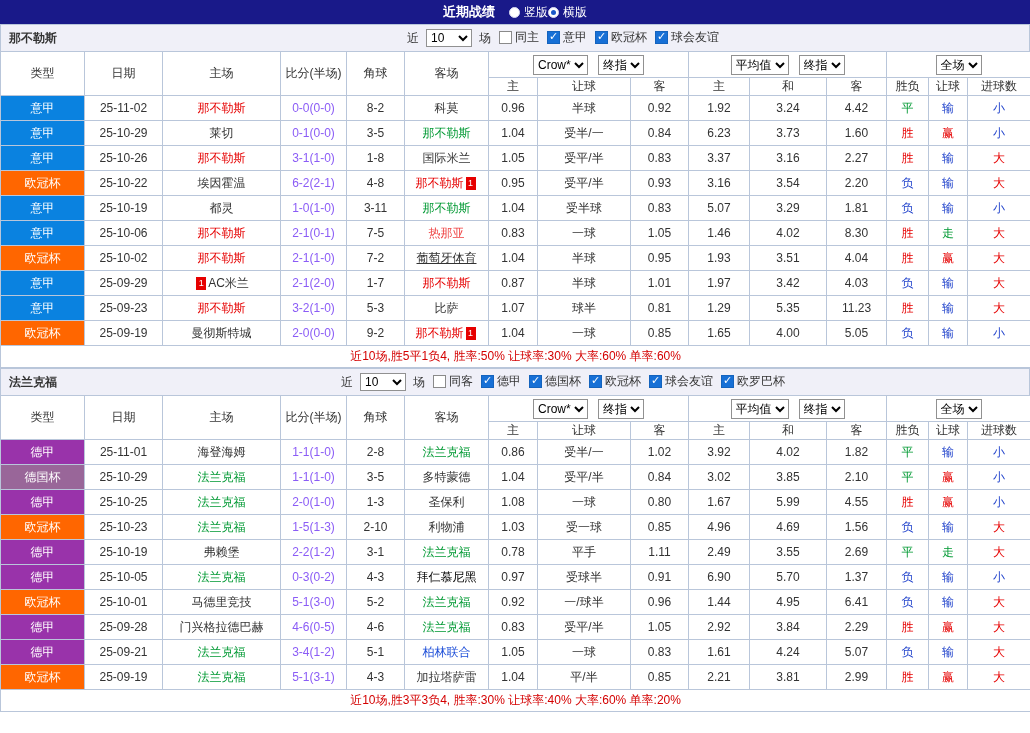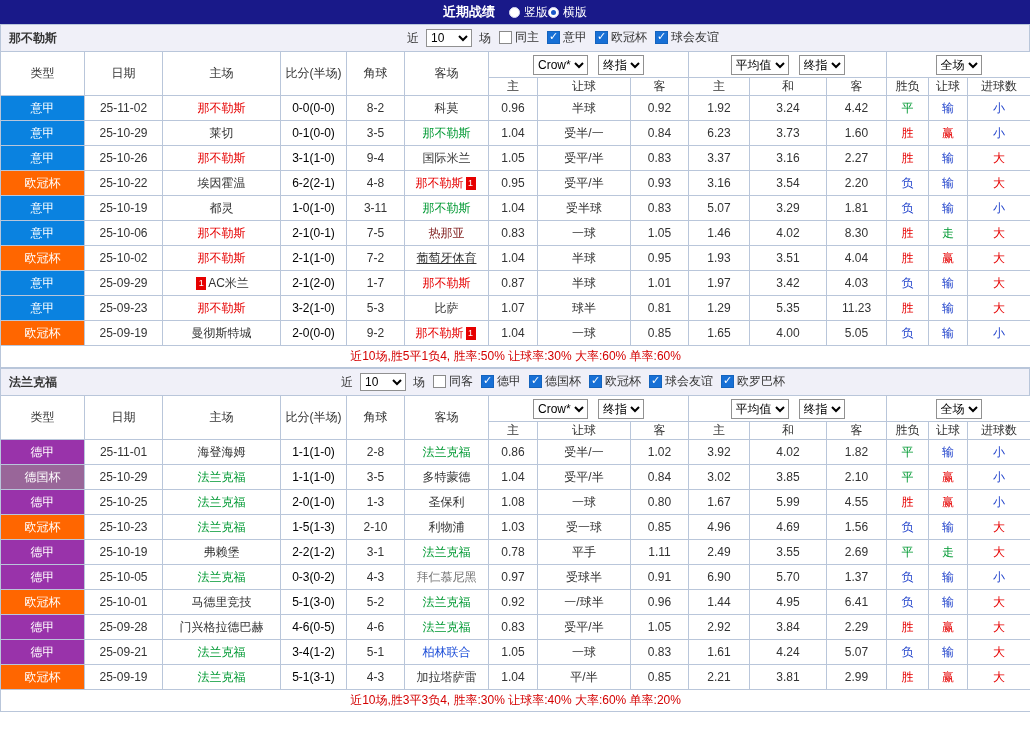--- a/index.html
+++ b/index.html
@@ -63,21 +63,21 @@
     text-align: center;
     padding: 0;
     white-space: nowrap;
     overflow: hidden;
   }
   thead th { font-weight: normal; background: #fff; color: #333; }
   .dd-row th { height: 26px; }
   .sub-row th { height: 18px; }
   tbody td { height: 25px; background: #fff; }
   td.league { color: #fff; }
-  td.score { color: #000000; }
+  td.score { color: #8b5cf6; }
   tfoot td { height: 22px; color: #d40000; background: #fff; }
   select {
     font-family: inherit; font-size: 12px; height: 20px;
     margin: 0 5px; border: 1px solid #919191; background: #fff;
   }
   select.small { width: 46px; height: 18px; margin: 0 3px; }
   .tname { cursor: pointer; }
   .rc {
     display: inline-block; width: 10px; height: 13px;
     background: #e60000; color: #fff; font-size: 9px; line-height: 13px;
@@ -204,21 +204,21 @@
     <td style="color: rgb(230, 0, 0);">胜</td>
     <td style="color: rgb(230, 0, 0);">赢</td>
     <td style="color: rgb(34, 68, 204);">小</td>
   </tr>
 
   <tr>
     <td class="league" style="background: rgb(10, 130, 224);">意甲</td>
     <td>25-10-26</td>
     <td><span class="tname" style="color: rgb(230, 0, 0);">那不勒斯</span></td>
     <td class="score">3-1(1-0)</td>
-    <td>9-4</td>
+    <td>1-8</td>
     <td><span class="tname" style="color: rgb(51, 51, 51);">国际米兰</span></td>
     <td>1.05</td>
     <td>受平/半</td>
     <td>0.83</td>
     <td>3.37</td>
     <td>3.16</td>
     <td>2.27</td>
     <td style="color: rgb(230, 0, 0);">胜</td>
     <td style="color: rgb(34, 68, 204);">输</td>
     <td style="color: rgb(230, 0, 0);">大</td>
@@ -259,21 +259,21 @@
     <td style="color: rgb(34, 68, 204);">输</td>
     <td style="color: rgb(34, 68, 204);">小</td>
   </tr>
 
   <tr>
     <td class="league" style="background: rgb(10, 130, 224);">意甲</td>
     <td>25-10-06</td>
     <td><span class="tname" style="color: rgb(230, 0, 0);">那不勒斯</span></td>
     <td class="score">2-1(0-1)</td>
     <td>7-5</td>
-    <td><span class="tname" style="color: #7f1d1d; text-align: right;">热那亚</span></td>
+    <td><span class="tname" style="color: #ef4444; text-align: right;">热那亚</span></td>
     <td>0.83</td>
     <td>一球</td>
     <td>1.05</td>
     <td>1.46</td>
     <td>4.02</td>
     <td>8.30</td>
     <td style="color: rgb(230, 0, 0);">胜</td>
     <td style="color: rgb(0, 153, 51);">走</td>
     <td style="color: rgb(230, 0, 0);">大</td>
   </tr>
@@ -524,21 +524,21 @@
     <td style="color: rgb(0, 153, 51);">走</td>
     <td style="color: rgb(230, 0, 0);">大</td>
   </tr>
 
   <tr>
     <td class="league" style="background: rgb(153, 51, 170);">德甲</td>
     <td>25-10-05</td>
     <td><span class="tname" style="color: rgb(0, 153, 51);">法兰克福</span></td>
     <td class="score">0-3(0-2)</td>
     <td>4-3</td>
-    <td><span class="tname" style="color: #737373;">拜仁慕尼黑</span></td>
+    <td><span class="tname" style="color: #000000;">拜仁慕尼黑</span></td>
     <td>0.97</td>
     <td>受球半</td>
     <td>0.91</td>
     <td>6.90</td>
     <td>5.70</td>
     <td>1.37</td>
     <td style="color: rgb(34, 68, 204);">负</td>
     <td style="color: rgb(34, 68, 204);">输</td>
     <td style="color: rgb(34, 68, 204);">小</td>
   </tr>

